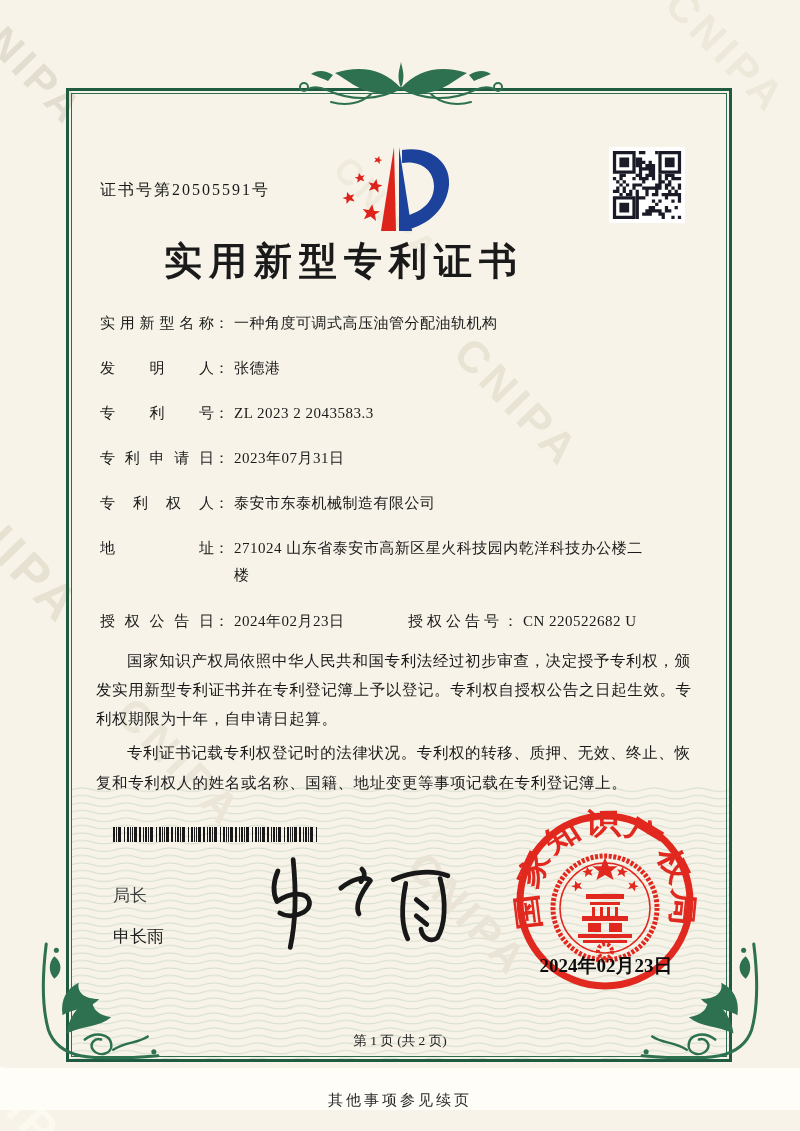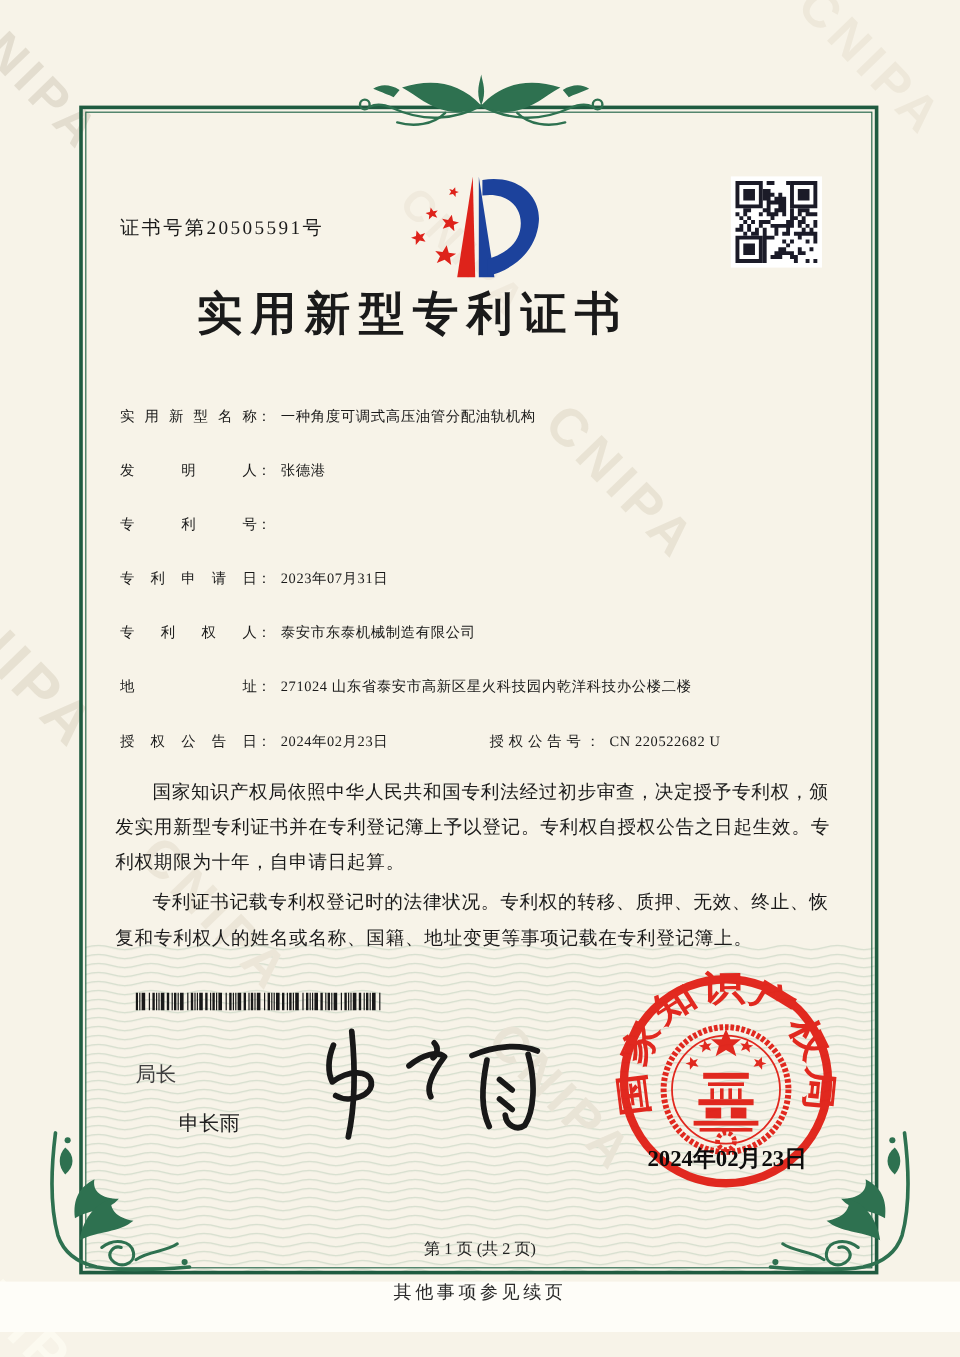--- a/index.html
+++ b/index.html
@@ -38,52 +38,52 @@
   .fl-br{left:636px;top:936px;transform:scaleX(-1);}
   
   .cert-no{position:absolute;left:100px;top:136px;font-size:16px;letter-spacing:2px;z-index:3;margin-top:44px;}
   .logo{position:absolute;left:336px;top:130px;z-index:3;}
   .qr{position:absolute;left:609px;top:147px;z-index:3;background:#ffffff;padding:2px;}
   .title{
     position:absolute;left:0;top:236px;width:688px;margin:0;text-align:center;
     font-size:38px;font-weight:bold;letter-spacing:7px;z-index:3;
   }
   
-  .fields{position:absolute;left:100px;top:334px;width:604px;font-size:12px;z-index:3;}
+  .fields{position:absolute;left:100px;top:310px;width:604px;font-size:15px;z-index:3;}
   .frow{display:flex;align-items:flex-start;line-height:26px;margin-bottom:19px;}
   .flabel{
     flex:none;width:114px;display:inline-block;
     text-align:justify;text-align-last:justify;
   }
   .fcolon{flex:none;width:20px;}
   .fvalue{flex:0 1 auto;letter-spacing:.5px;}
   .frow-addr .fvalue{max-width:422px;line-height:27px;}
   .gdate{width:174px;flex:none;}
   .flabel2{flex:none;letter-spacing:4px;}
   
   .paras{position:absolute;left:96px;top:646px;width:610px;z-index:3;font-size:15.5px;line-height:1.88;}
   .paras p{margin:0 0 5px 0;text-indent:2em;letter-spacing:.6px;}
   
   .barcode{position:absolute;left:113px;top:827px;z-index:3;}
   .sig-title{position:absolute;left:113px;top:884px;font-size:17px;z-index:4;
     font-family:"Liberation Sans","DejaVu Sans",sans-serif;color:#404040;}
   .sig-name{position:absolute;left:113px;top:925px;font-size:17px;z-index:4;
-    font-family:"Liberation Sans","DejaVu Sans",sans-serif;color:#222;margin-left:36px;}
+    font-family:"Liberation Sans","DejaVu Sans",sans-serif;color:#222;}
   .sig-hand{position:absolute;left:218px;top:850px;z-index:4;}
   .seal{position:absolute;left:510px;top:806px;z-index:5;}
   .seal-date{
     position:absolute;left:534px;top:953px;width:144px;text-align:center;
     font-size:19px;font-weight:bold;color:#0d0d0d;z-index:6;letter-spacing:0;
   }
   
   .page-footer{position:absolute;left:0;top:1032px;width:800px;text-align:center;
     font-size:13.5px;z-index:3;color:#222;}
   .bottom-strip{
     position:absolute;left:0;top:1068px;width:800px;height:42px;background:#fefdf8;
-    z-index:3;display:flex;align-items:flex-start;justify-content:center;
+    z-index:3;display:flex;align-items:flex-end;justify-content:center;
   }
   .bottom-strip span{font-size:15px;letter-spacing:3px;color:#2a2a2a;}
 </style>
 </head>
 <body>
 
 <div class="page-root">
 
   <div class="wm wm1">CNIPA</div>
   <div class="wm wm2">CNIPA</div>
@@ -168,20 +168,21 @@
         <span class="fvalue">一种角度可调式高压油管分配油轨机构</span>
     </div>
     <div class="frow">
       <span class="flabel">发明人</span>
         <span class="fcolon">：</span>
         <span class="fvalue">张德港</span>
     </div>
     <div class="frow">
       <span class="flabel">专利号</span>
         <span class="fcolon">：</span>
+        <span class="fvalue">ZL 2023 2 2043583.3</span>
     </div>
     <div class="frow">
       <span class="flabel">专利申请日</span>
         <span class="fcolon">：</span>
         <span class="fvalue">2023年07月31日</span>
     </div>
     <div class="frow">
       <span class="flabel">专利权人</span>
         <span class="fcolon">：</span>
         <span class="fvalue">泰安市东泰机械制造有限公司</span>

